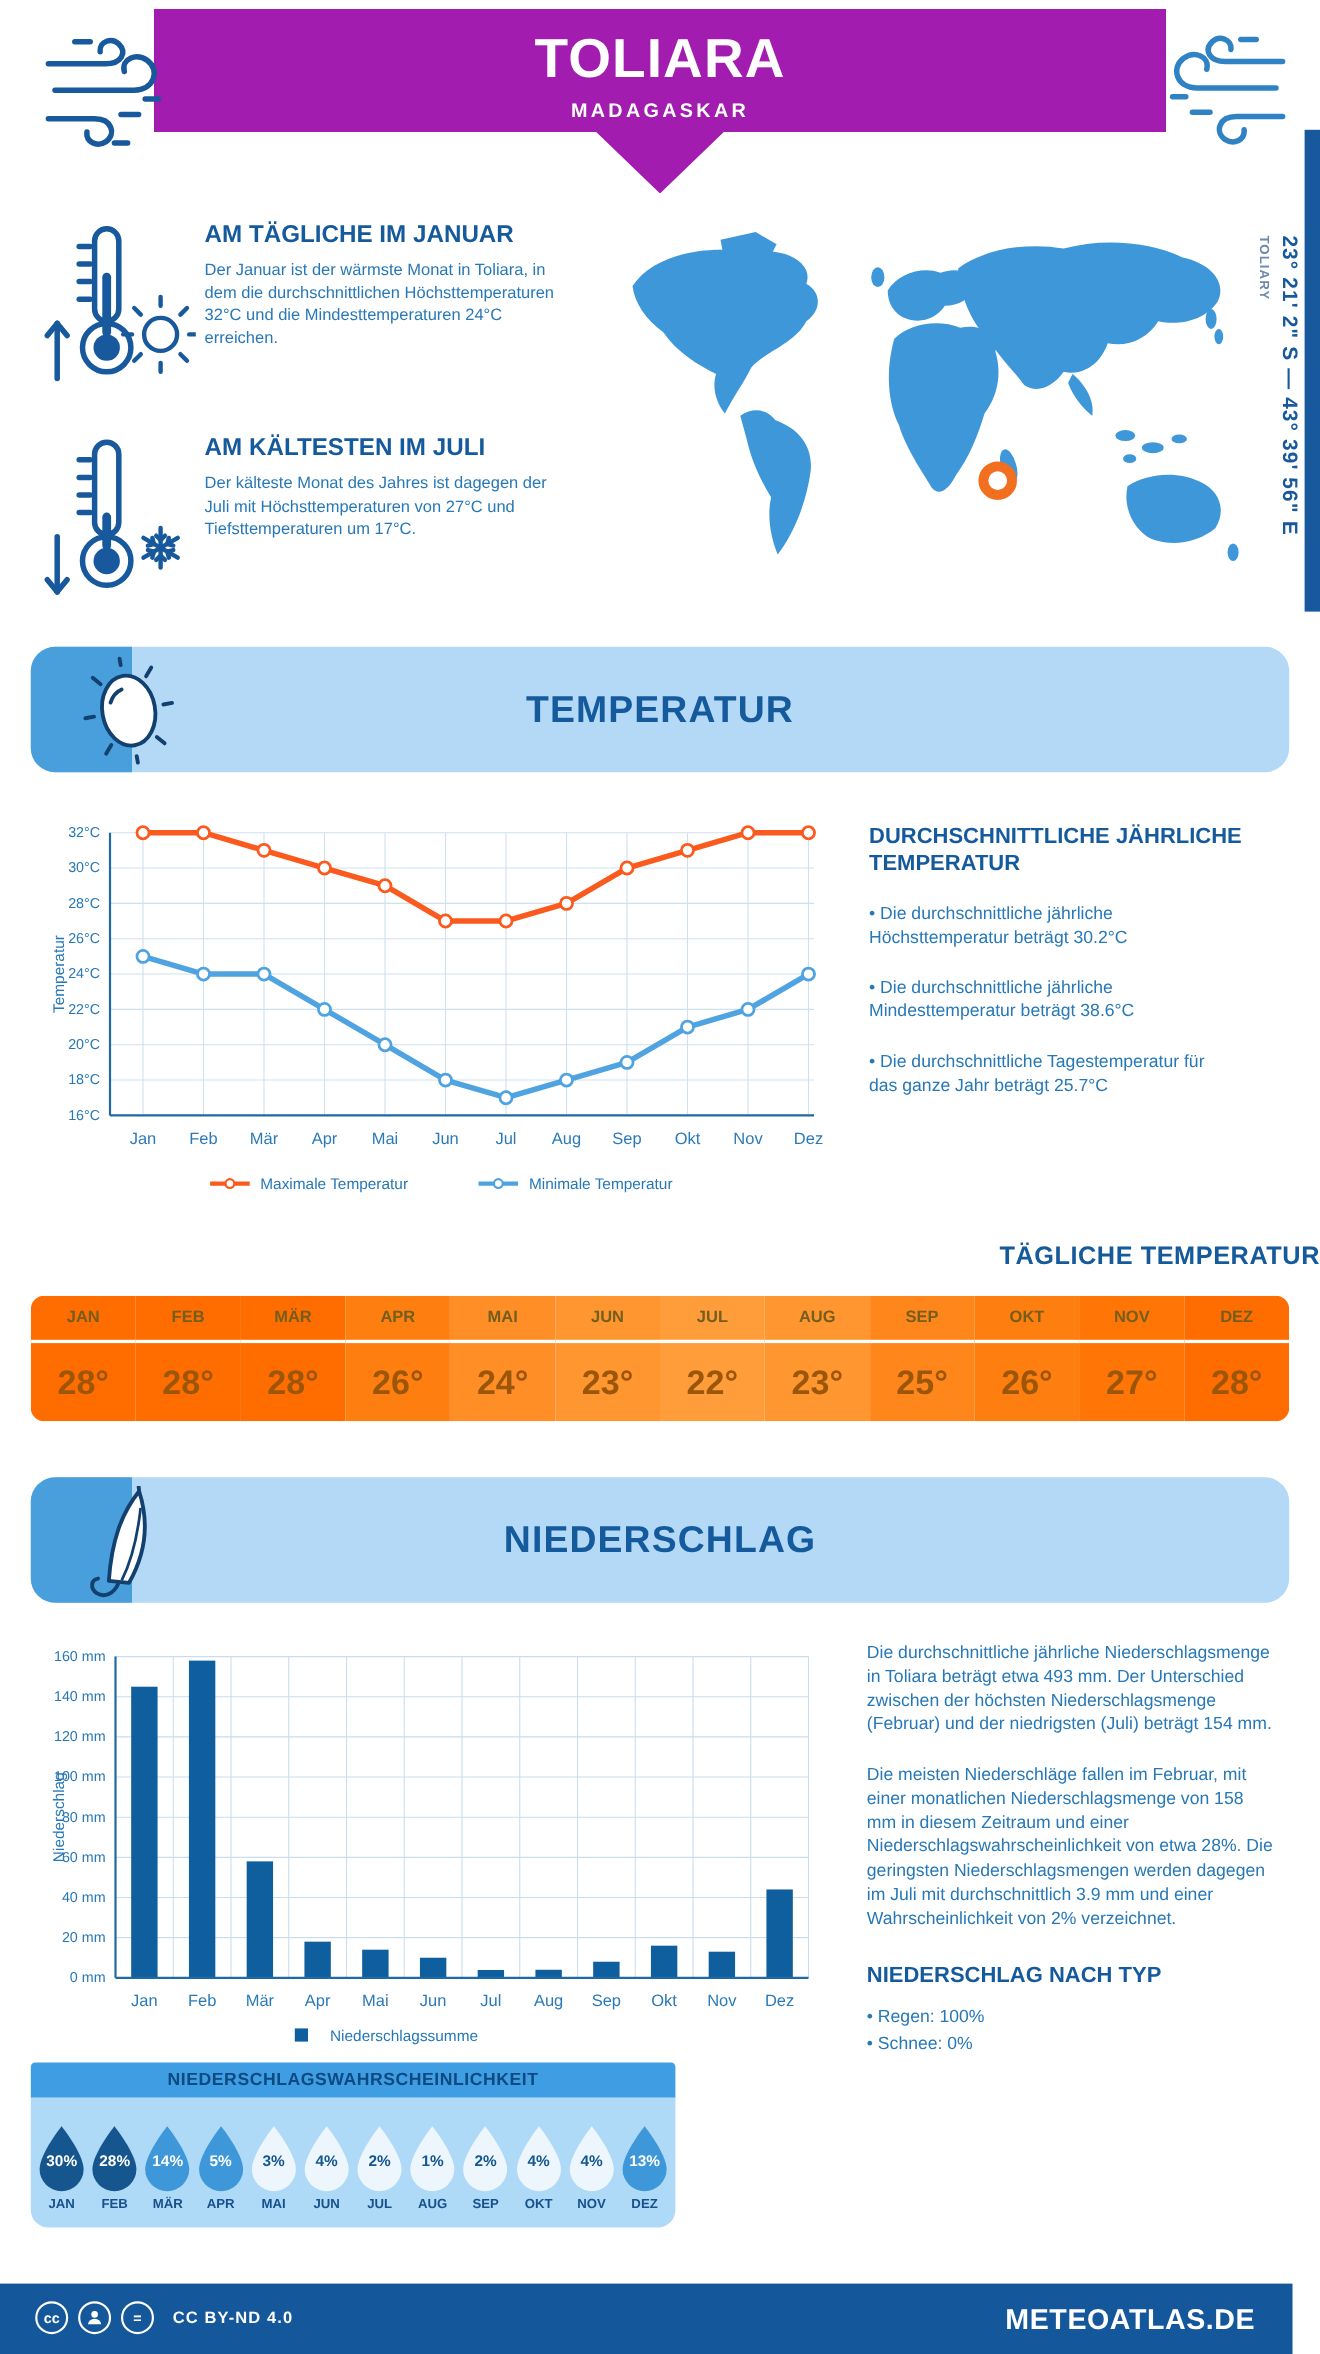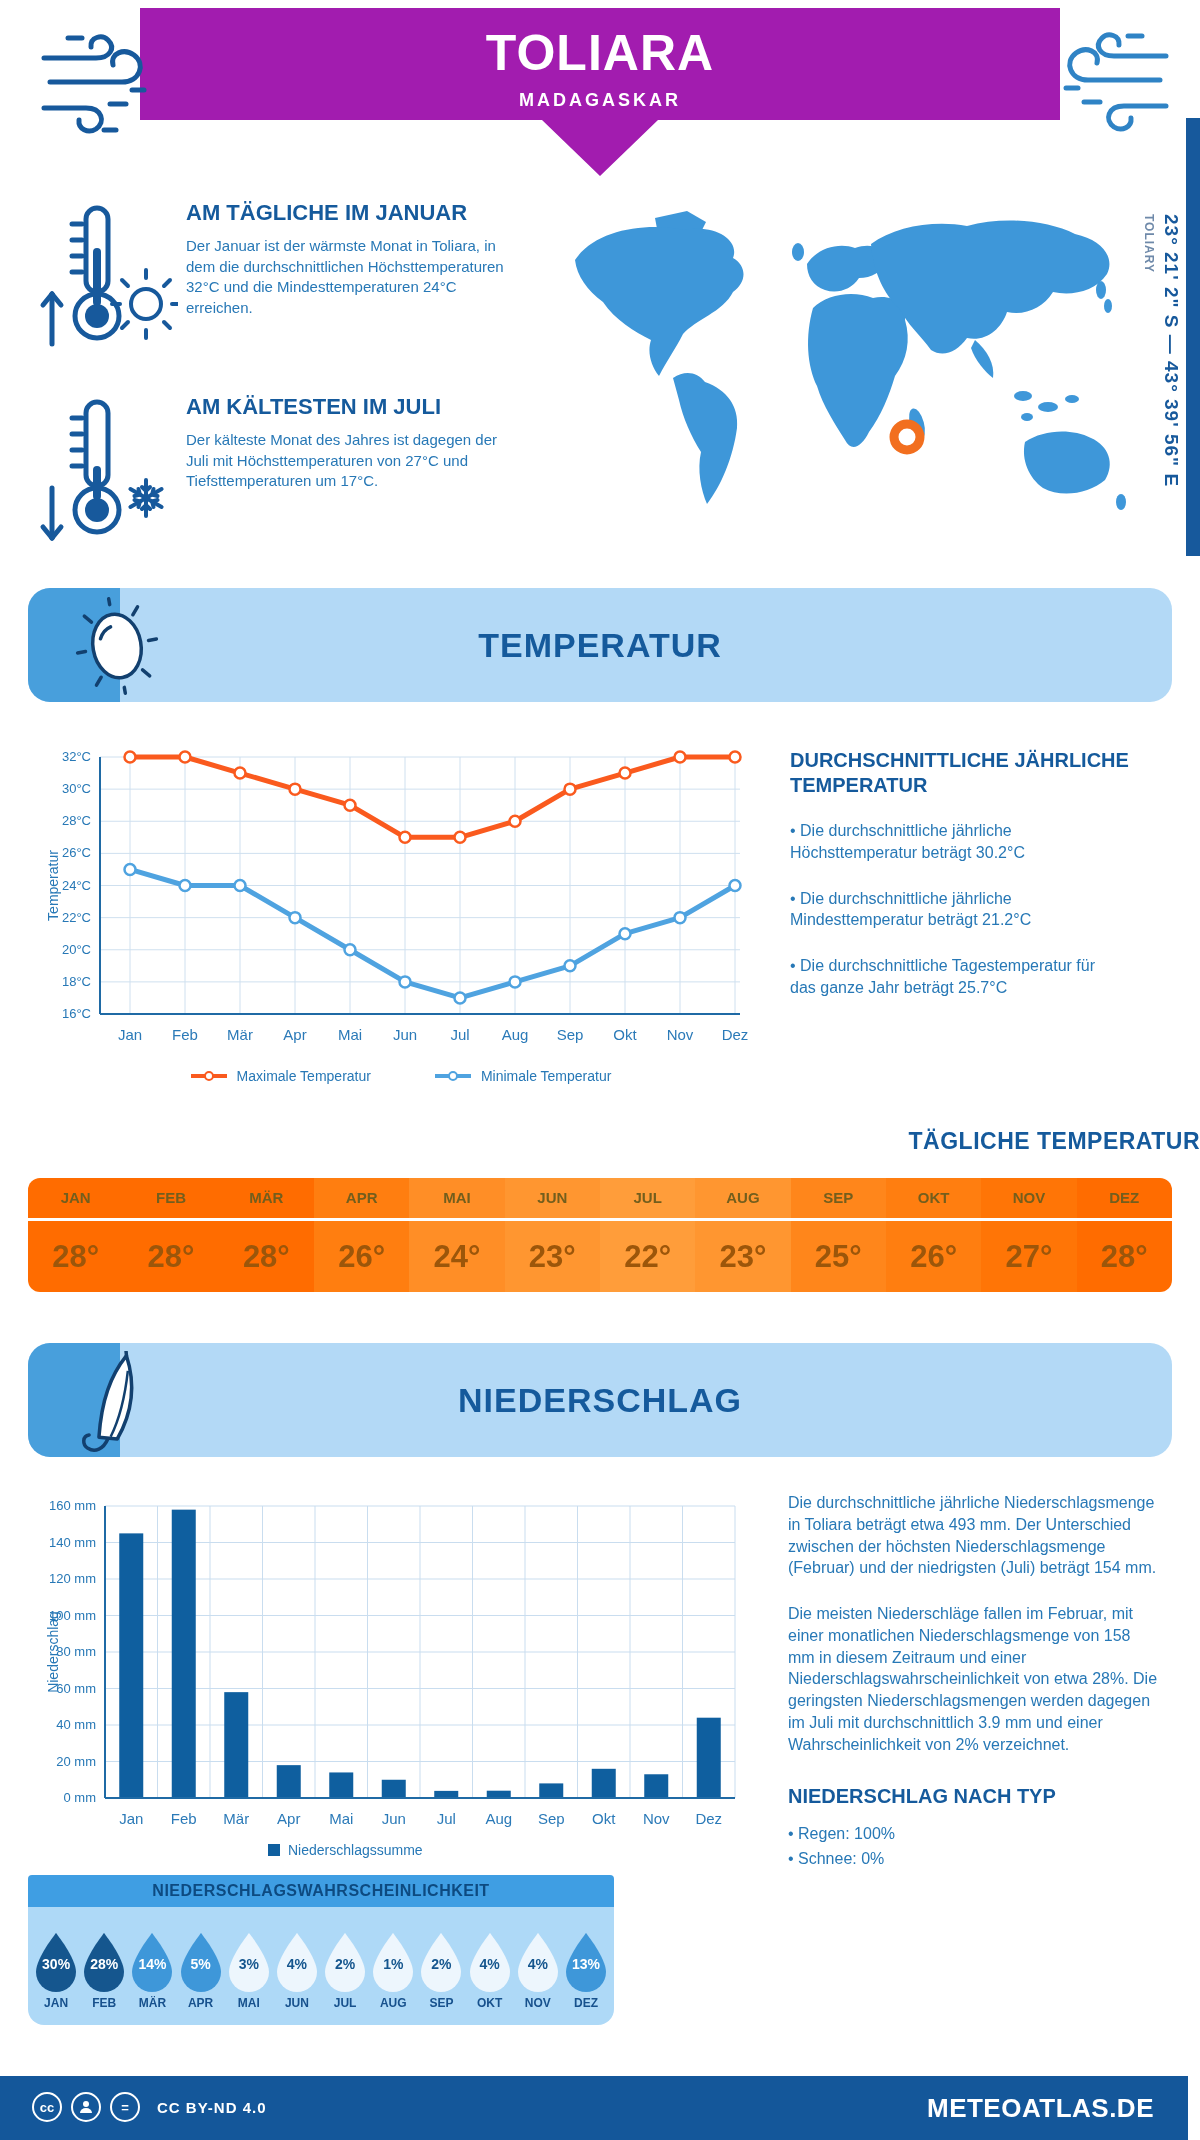--- a/index.html
+++ b/index.html
@@ -31,21 +31,21 @@
   .section-banner{position:absolute;left:28px;width:1144px;height:114px;background:#b3d9f6;border-radius:22px;}
   .section-banner .icon-strip{position:absolute;left:0;top:0;bottom:0;width:92px;background:#489fdc;border-radius:22px 0 0 22px;}
   .section-banner .banner-title{position:absolute;left:0;top:0;width:100%;height:114px;line-height:114px;
     text-align:center;font-size:34px;font-weight:800;color:#155a9c;letter-spacing:1px;}
   .banner-icon{position:absolute;left:34px;top:8px;}
 
   
   .chart-svg{position:absolute;}
   .legend-row{position:absolute;display:flex;justify-content:center;gap:62px;align-items:center;}
   .legend-item{display:flex;align-items:center;gap:8px;font-size:14px;color:#2778b6;}
-  .precip-legend{position:absolute;display:flex;align-items:center;gap:8px;font-size:14px;color:#2778b6;}
+  .precip-legend{position:absolute;display:flex;align-items:center;gap:20px;font-size:14px;color:#2778b6;}
   .precip-legend .sq{width:12px;height:12px;background:#0f5f9f;display:inline-block;}
 
   
   .sum-col{position:absolute;width:390px;color:#2778b6;}
   .sum-title{font-size:20px;font-weight:800;color:#155a9c;line-height:1.25;margin-bottom:22px;}
   .sum-col .bullet{font-size:16px;line-height:1.36;margin-bottom:24px;width:330px;}
   .sum-col .para{font-size:16px;line-height:1.36;margin-bottom:24px;width:370px;}
   .type-title{font-size:20px;font-weight:800;color:#155a9c;margin:30px 0 14px 0;}
   .type-bullet{font-size:16px;line-height:1.55;}
 
@@ -65,21 +65,21 @@
   .prob-head{height:32px;line-height:32px;background:#3f9ee3;border-radius:4px 4px 0 0;text-align:center;
     font-size:16px;font-weight:800;color:#0d4a80;letter-spacing:0.5px;}
   .prob-body{height:118px;background:#aed9f7;border-radius:0 0 16px 16px;display:flex;padding:8px 4px 0 4px;box-sizing:border-box;align-items:center;}
   .drop-col{flex:1;display:flex;flex-direction:column;align-items:center;}
   .drop-col .mon{font-size:12px;font-weight:800;color:#17518d;margin-top:2px;}
   .drop-wrap{position:relative;width:44px;height:64px;}
   .drop-wrap svg{position:absolute;left:0;top:0;}
   .drop-val{position:absolute;left:0;top:26px;width:100%;text-align:center;font-size:14px;font-weight:800;}
 
   
-  .footer{position:absolute;left:0;top:2076px;width:1175px;height:64px;background:#14579a;padding-left:13px;}
+  .footer{position:absolute;left:0;top:2076px;width:1175px;height:64px;background:#14579a;}
   .footer-brand{position:absolute;right:34px;top:17px;color:#fff;font-size:26px;font-weight:800;letter-spacing:0.5px;}
   .cc-group{position:absolute;left:32px;top:16px;display:flex;align-items:center;gap:9px;}
   .cc-circle{width:30px;height:30px;border:2px solid #fff;border-radius:50%;box-sizing:border-box;
     display:flex;align-items:center;justify-content:center;color:#fff;font-size:13px;font-weight:700;}
   .cc-label{color:#fff;font-size:15px;font-weight:700;margin-left:8px;letter-spacing:1px;}
 </style>
 </head>
 <body>
 
 <div class="page">
@@ -317,21 +317,21 @@
           <circle cx="20" cy="6" r="4" fill="#fff" stroke="#4fa3e0" stroke-width="2"></circle>
         </svg>
         <span>Minimale Temperatur</span>
       </div>
     </div>
 
   <div class="sum-col" style="left:790px;top:748px">
     <div class="sum-title">DURCHSCHNITTLICHE JÄHRLICHE TEMPERATUR</div>
     <div id="temp-bullets">
         <div class="bullet">• Die durchschnittliche jährliche Höchsttemperatur beträgt 30.2°C</div>
-        <div class="bullet">• Die durchschnittliche jährliche Mindesttemperatur beträgt 21.2°C</div>
+        <div class="bullet">• Die durchschnittliche jährliche Mindesttemperatur beträgt 38.6°C</div>
         <div class="bullet">• Die durchschnittliche Tagestemperatur für das ganze Jahr beträgt 25.7°C</div>
       </div>
   </div>
 
   <div class="daily-title">TÄGLICHE TEMPERATUR</div>
   <div class="daily-table" id="daily-table">
       <div class="daily-col" style="background: rgb(255, 108, 0);">
         <div class="m">JAN</div>
         <div class="v">28°</div>
       </div>

